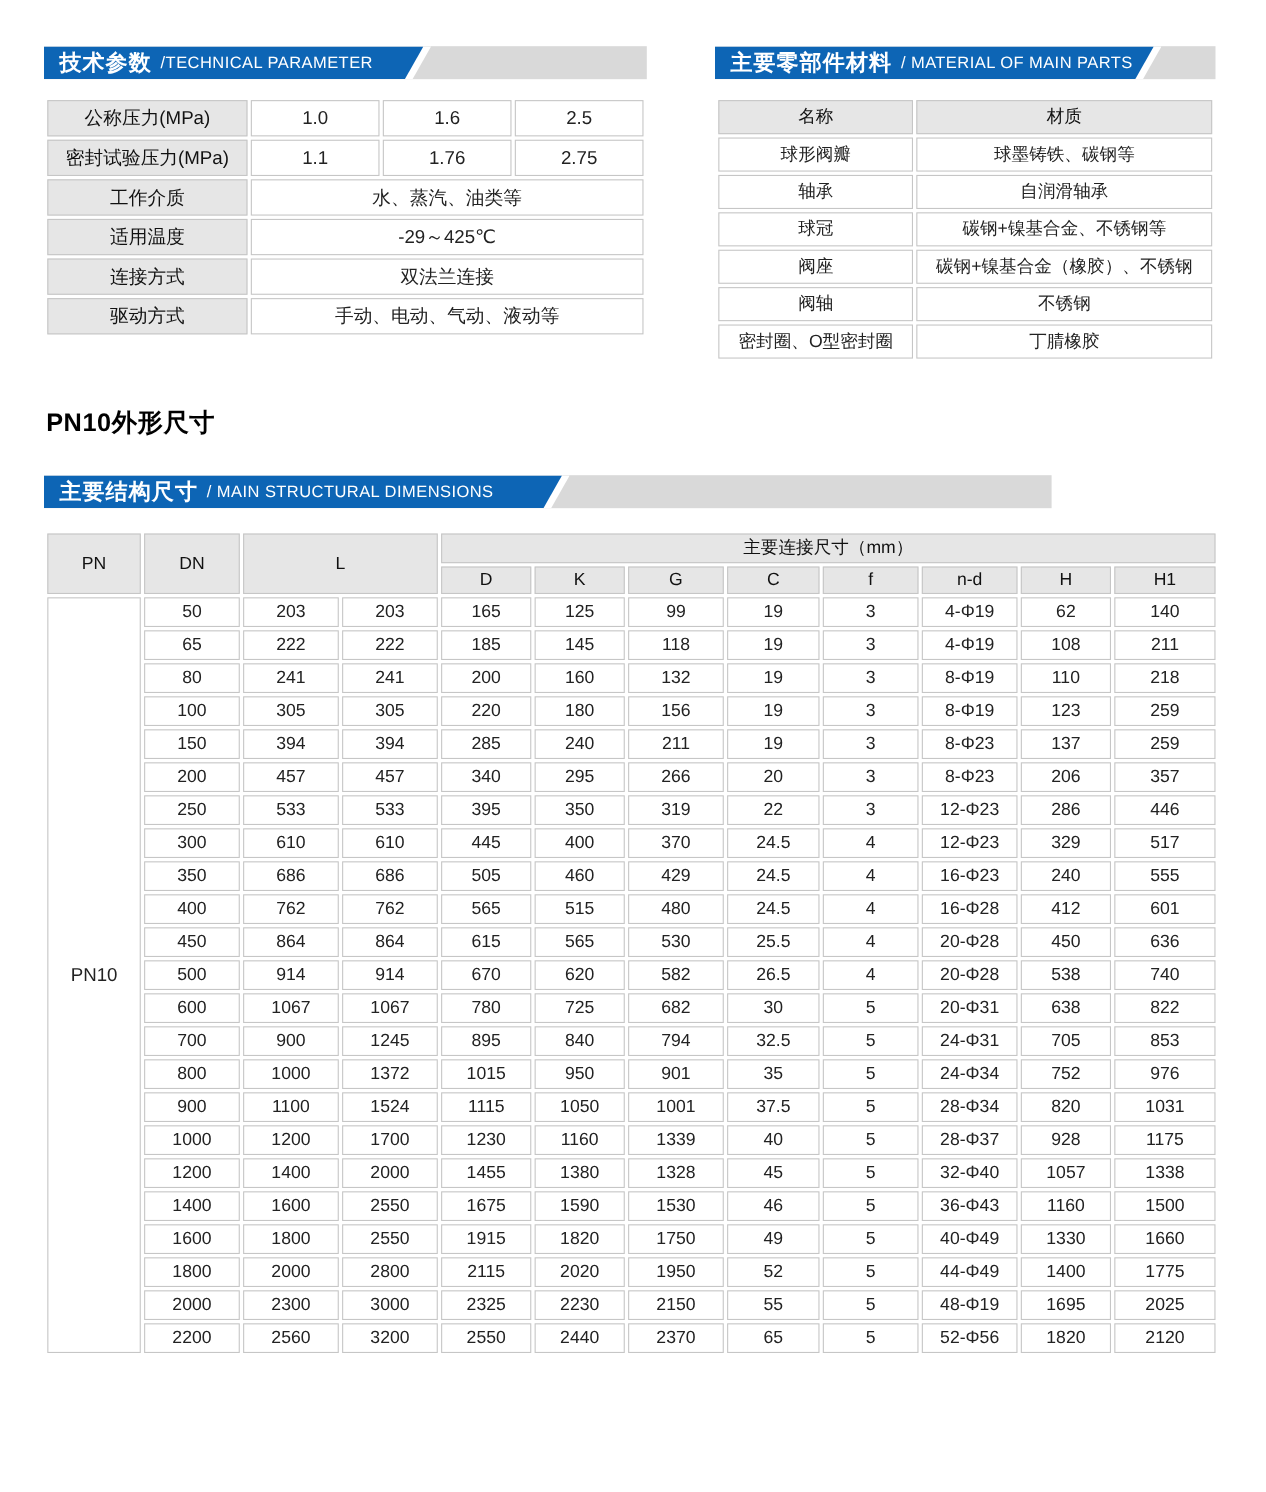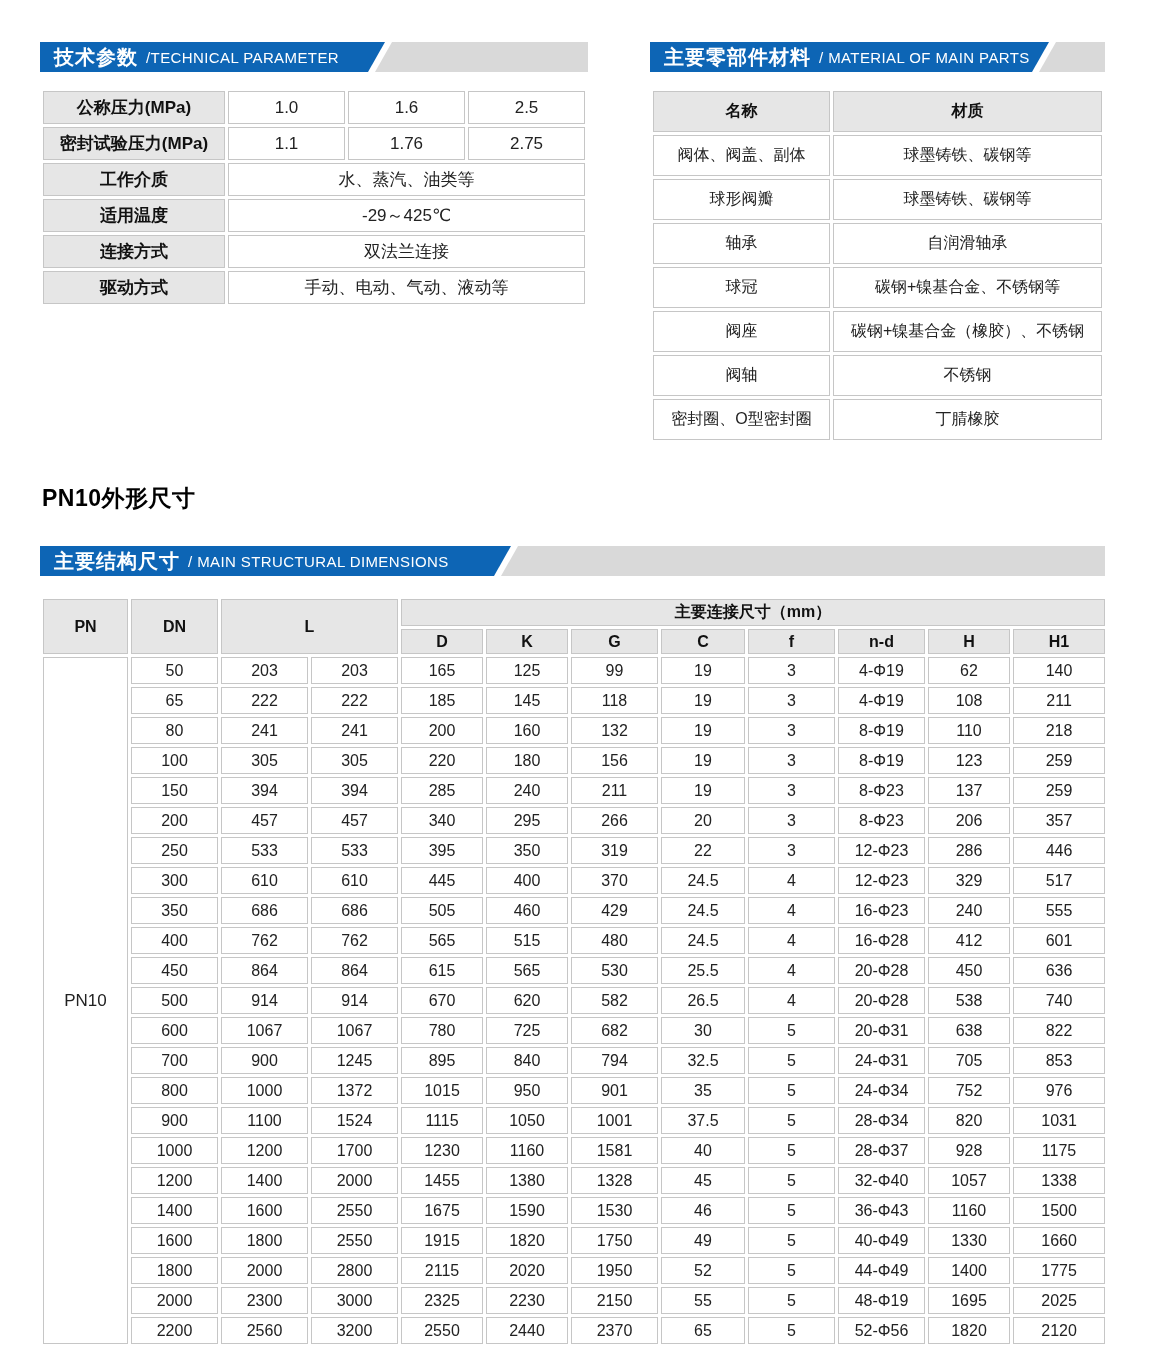--- a/index.html
+++ b/index.html
@@ -59,46 +59,46 @@
     text-align: center;
     vertical-align: middle;
     box-sizing: border-box;
     padding: 2px 4px;
     background: #ffffff;
     font-weight: normal;
     overflow: hidden;
   }
   table.spec .hdr {
     background: #e6e6e6;
-    font-weight: bold;
+    font-weight: normal;
     color: #111111;
   }
 
   
   .top-row { display: flex; gap: 62px; }
   .col-left  { width: 548px; flex: none; }
   .col-right { width: 455px; flex: none; }
 
   
   table.tech { width: 548px; margin-top: 16px; font-size: 17px; }
   table.tech td { height: 33px; }
 
   
   table.mat { width: 455px; margin-top: 16px; font-size: 16px; }
-  table.mat td, table.mat th { height: 41px; text-align: center; }
+  table.mat td, table.mat th { height: 31px; text-align: center; }
 
   
   .section-title {
     font-size: 23px;
     font-weight: bold;
     color: #000000;
     margin: 40px 0 14px 2px;
     letter-spacing: 0.5px;
   }
-  .main-banner { width: 1065px; margin-top: 32px; }
+  .main-banner { width: 916px; margin-top: 32px; }
 
   
   table.dims { width: 1068px; margin-top: 20px; font-size: 16px; }
   table.dims th { height: 25px; font-size: 16px; }
   table.dims td { height: 27px; padding: 1px 2px; }
   table.dims .pn-cell { font-size: 17px; }
 </style>
 </head>
 <body>
 
@@ -169,24 +169,20 @@
           <col style="width:176px">
             <col style="width:267px">
         </colgroup>
         <thead>
           <tr>
             <th class="hdr">名称</th>
             <th class="hdr">材质</th>
           </tr>
         </thead>
         <tbody>
-            <tr>
-              <td class="">阀体、阀盖、副体</td>
-              <td class="">球墨铸铁、碳钢等</td>
-            </tr>
             <tr>
               <td class="">球形阀瓣</td>
               <td class="">球墨铸铁、碳钢等</td>
             </tr>
             <tr>
               <td class="">轴承</td>
               <td class="">自润滑轴承</td>
             </tr>
             <tr>
               <td class="">球冠</td>
@@ -463,21 +459,21 @@
           <td class="">28-Φ34</td>
           <td class="">820</td>
           <td class="">1031</td>
         </tr>
         <tr>
           <td class="">1000</td>
           <td class="">1200</td>
           <td class="">1700</td>
           <td class="">1230</td>
           <td class="">1160</td>
-          <td class="">1581</td>
+          <td class="">1339</td>
           <td class="">40</td>
           <td class="">5</td>
           <td class="">28-Φ37</td>
           <td class="">928</td>
           <td class="">1175</td>
         </tr>
         <tr>
           <td class="">1200</td>
           <td class="">1400</td>
           <td class="">2000</td>

